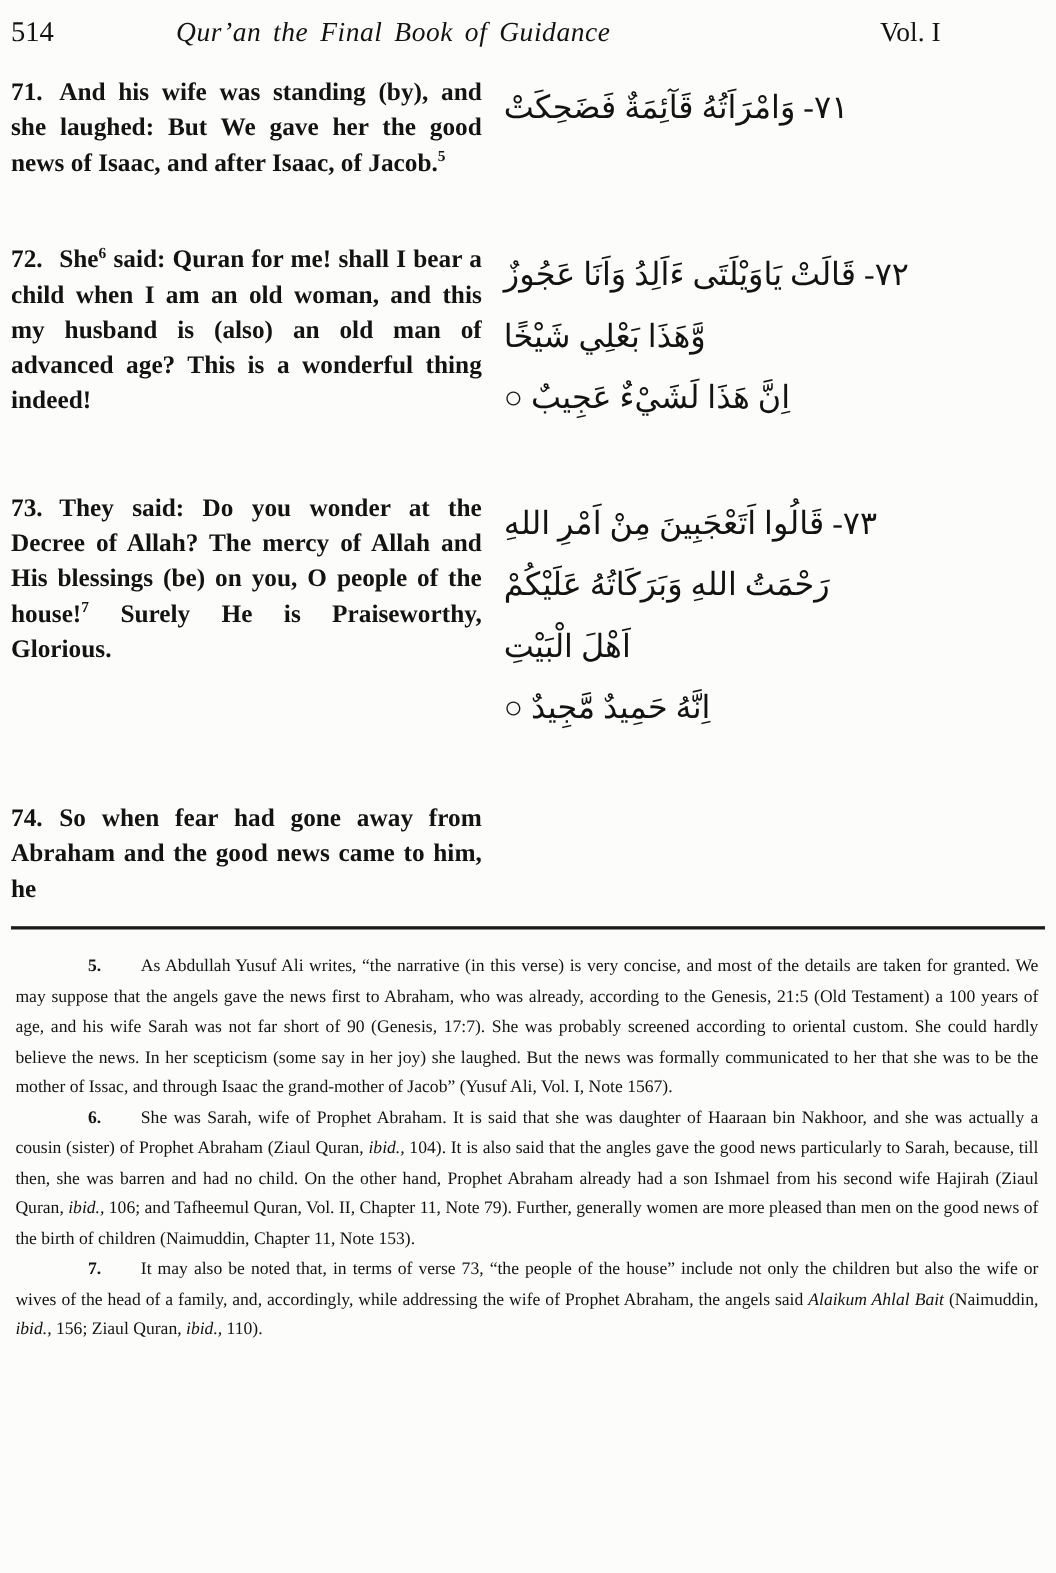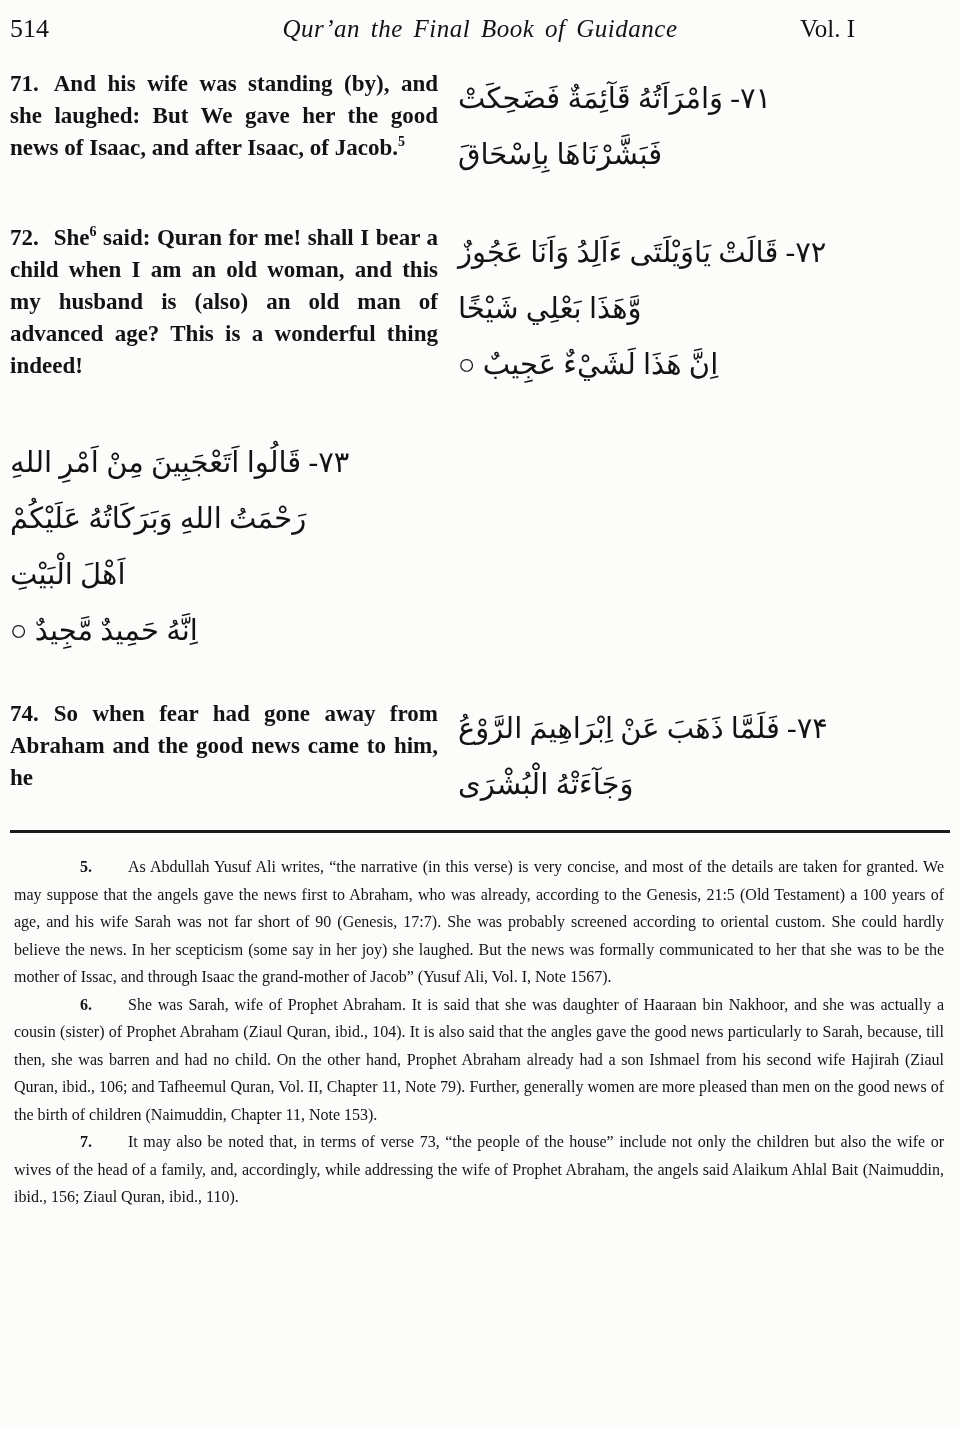--- a/index.html
+++ b/index.html
@@ -8,25 +8,25 @@
     background: #fcfcfa;
     color: #131313;
     font-family: "Liberation Serif", serif;
     overflow: hidden;
   }
   .page { padding: 10px 10px 0 10px; box-sizing: border-box; }
 
   
   .header { display: flex; align-items: baseline; font-size: 25px; padding-top: 4px; }
   .pageno { width: 150px; font-size: 26px; }
-  .title  { flex: 1; text-align: center; font-style: italic; letter-spacing: 0.5px; word-spacing: 4px; }
+  .title  { flex: 1; text-align: left; font-style: italic; letter-spacing: 0.5px; word-spacing: 4px; }
   .vol    { width: 150px; }
 
   
-  .main { margin-top: 24px; display: flex; flex-direction: column; gap: 40px; }
+  .main { margin-top: 24px; display: flex; flex-direction: column; gap: 56px; }
   .verse-row { display: flex; align-items: flex-start; }
   .eng {
     width: 448px; box-sizing: border-box; padding-right: 20px;
     font-weight: bold; font-size: 23px; line-height: 32px;
     text-align: justify;
   }
   .eng p { margin: 0; }
   .vnum { margin-right: 15px; }
   sup.fnref { font-size: 14px; line-height: 0; }
   .ar {
@@ -40,72 +40,70 @@
 
   
   .separator { margin-top: 18px; border: none; border-top: 3px solid #1a1a1a; height: 0; }
   .footnotes {
     padding: 12px 6px 0 4px;
     font-size: 16px; line-height: 27.5px;
     text-align: justify;
   }
   .footnote { margin: 0; text-indent: 66px; }
   .fn-num { font-weight: bold; margin-right: 36px; }
-  .it { }
+  .it { font-style: italic; }
 </style>
 </head>
 <body>
 
 <div class="page">
 
   <div class="header">
     <div class="pageno">514</div>
     <div class="title">Qur’an the Final Book of Guidance</div>
     <div class="vol">Vol. I</div>
   </div>
 
   <div class="main">
 
     <div class="verse-row">
       <div class="eng">
         <p><span class="vnum">71.</span><span>And his wife was standing (by), and she laughed: But We gave her the good news of Isaac, and after Isaac, of Jacob.</span><sup class="fnref">5</sup><span></span></p>
       </div>
       <div class="ar" dir="rtl">
         <div class="ar-line">۷۱- وَامْرَاَتُهُ قَآئِمَةٌ فَضَحِكَتْ</div>
-        <div class="ar-line cont">فَبَشَّرْنَاهَا بِاِسْحَاقَ</div>
       </div>
     </div>
 
     <div class="verse-row">
       <div class="eng">
         <p><span class="vnum">72.</span><span>She</span><sup class="fnref">6</sup><span> said: Quran for me! shall I bear a child when I am an old woman, and this my husband is (also) an old man of advanced age? This is a wonderful thing indeed!</span></p>
       </div>
       <div class="ar" dir="rtl">
         <div class="ar-line">۷۲- قَالَتْ يَاوَيْلَتَى ءَاَلِدُ وَاَنَا عَجُوزٌ</div>
         <div class="ar-line cont">وَّهَذَا بَعْلِي شَيْخًا</div>
         <div class="ar-line cont">اِنَّ هَذَا لَشَيْءٌ عَجِيبٌ ○</div>
       </div>
     </div>
 
     <div class="verse-row">
+      <div class="eng">
+        <p><span class="vnum">73.</span><span>They said: Do you wonder at the Decree of Allah? The mercy of Allah and His blessings (be) on you, O people of the house!</span><sup class="fnref">7</sup><span> Surely He is Praiseworthy, Glorious.</span></p>
+      </div>
       <div class="ar" dir="rtl">
         <div class="ar-line">۷۳- قَالُوا اَتَعْجَبِينَ مِنْ اَمْرِ اللهِ</div>
         <div class="ar-line cont">رَحْمَتُ اللهِ وَبَرَكَاتُهُ عَلَيْكُمْ</div>
         <div class="ar-line cont">اَهْلَ الْبَيْتِ</div>
         <div class="ar-line cont">اِنَّهُ حَمِيدٌ مَّجِيدٌ ○</div>
       </div>
     </div>
 
     <div class="verse-row">
       <div class="eng">
         <p><span class="vnum">74.</span><span>So when fear had gone away from Abraham and the good news came to him, he</span></p>
-      </div>
-      <div class="ar" dir="rtl">
-        <div class="ar-line">۷۴- فَلَمَّا ذَهَبَ عَنْ اِبْرَاهِيمَ الرَّوْعُ</div>
-        <div class="ar-line cont">وَجَآءَتْهُ الْبُشْرَى</div>
       </div>
     </div>
 
   </div>
 
   <hr class="separator">
 
   <div class="footnotes">
 
     <p class="footnote"><span class="fn-num">5.</span><span>As Abdullah Yusuf Ali writes, “the narrative (in this verse) is very concise, and most of the details are taken for granted. We may suppose that the angels gave the news first to Abraham, who was already, according to the Genesis, 21:5 (Old Testament) a 100 years of age, and his wife Sarah was not far short of 90 (Genesis, 17:7). She was probably screened according to oriental custom. She could hardly believe the news. In her scepticism (some say in her joy) she laughed. But the news was formally communicated to her that she was to be the mother of Issac, and through Isaac the grand-mother of Jacob” (Yusuf Ali, Vol. I, Note 1567).</span></p>

